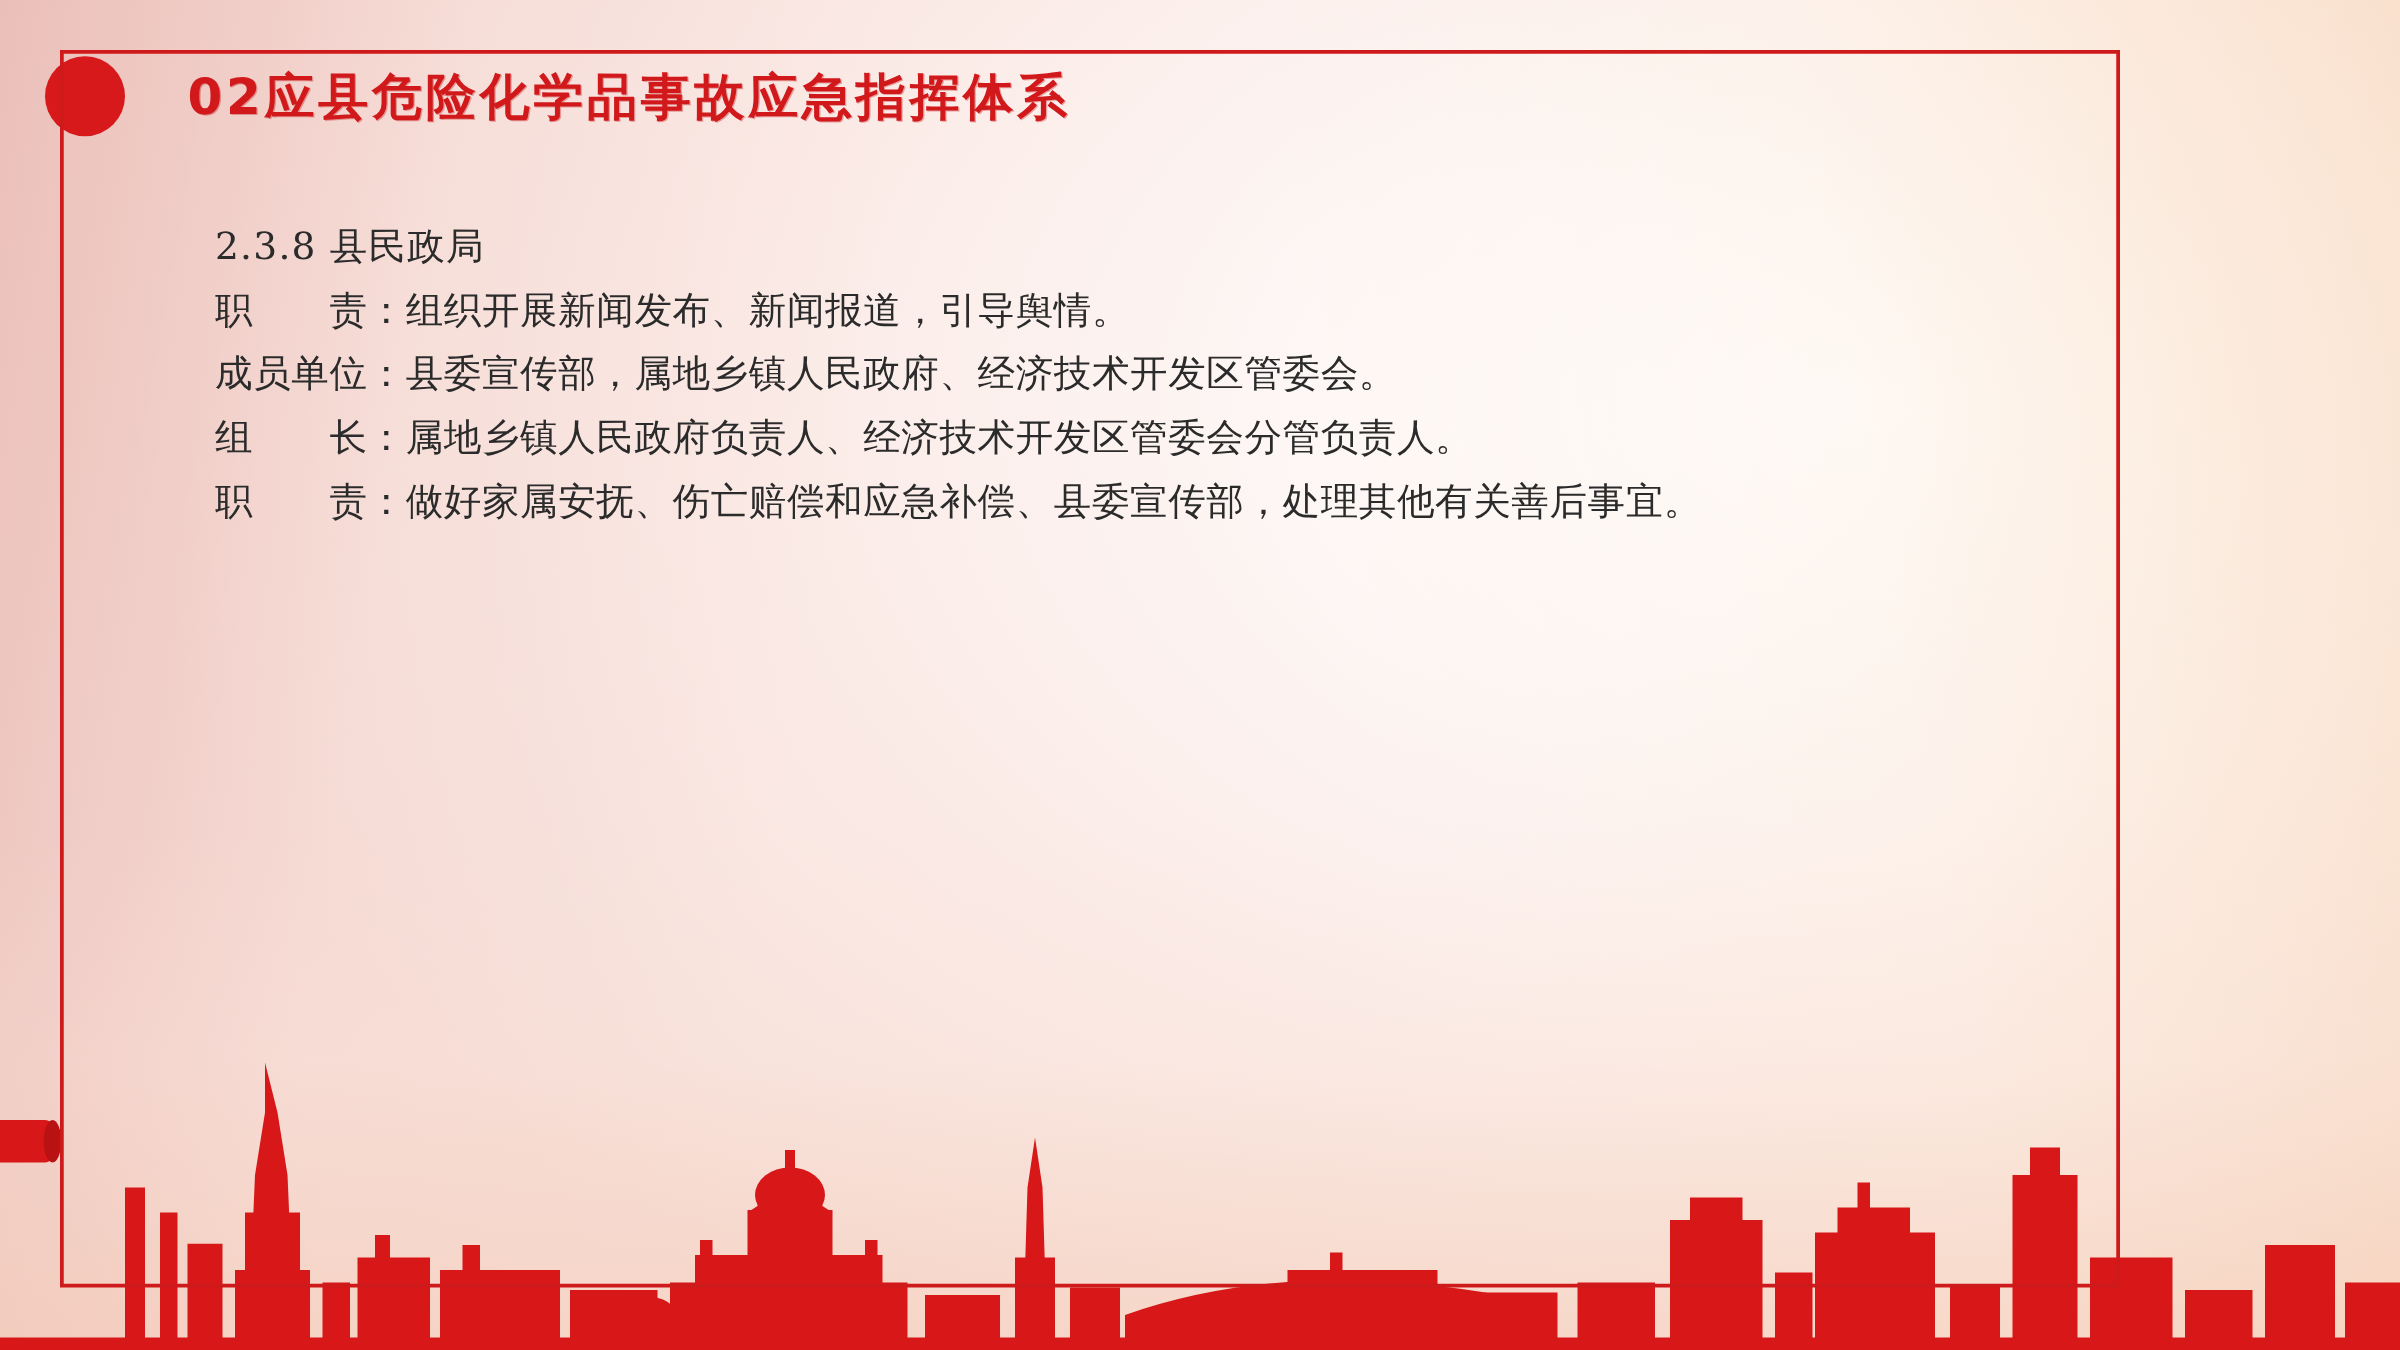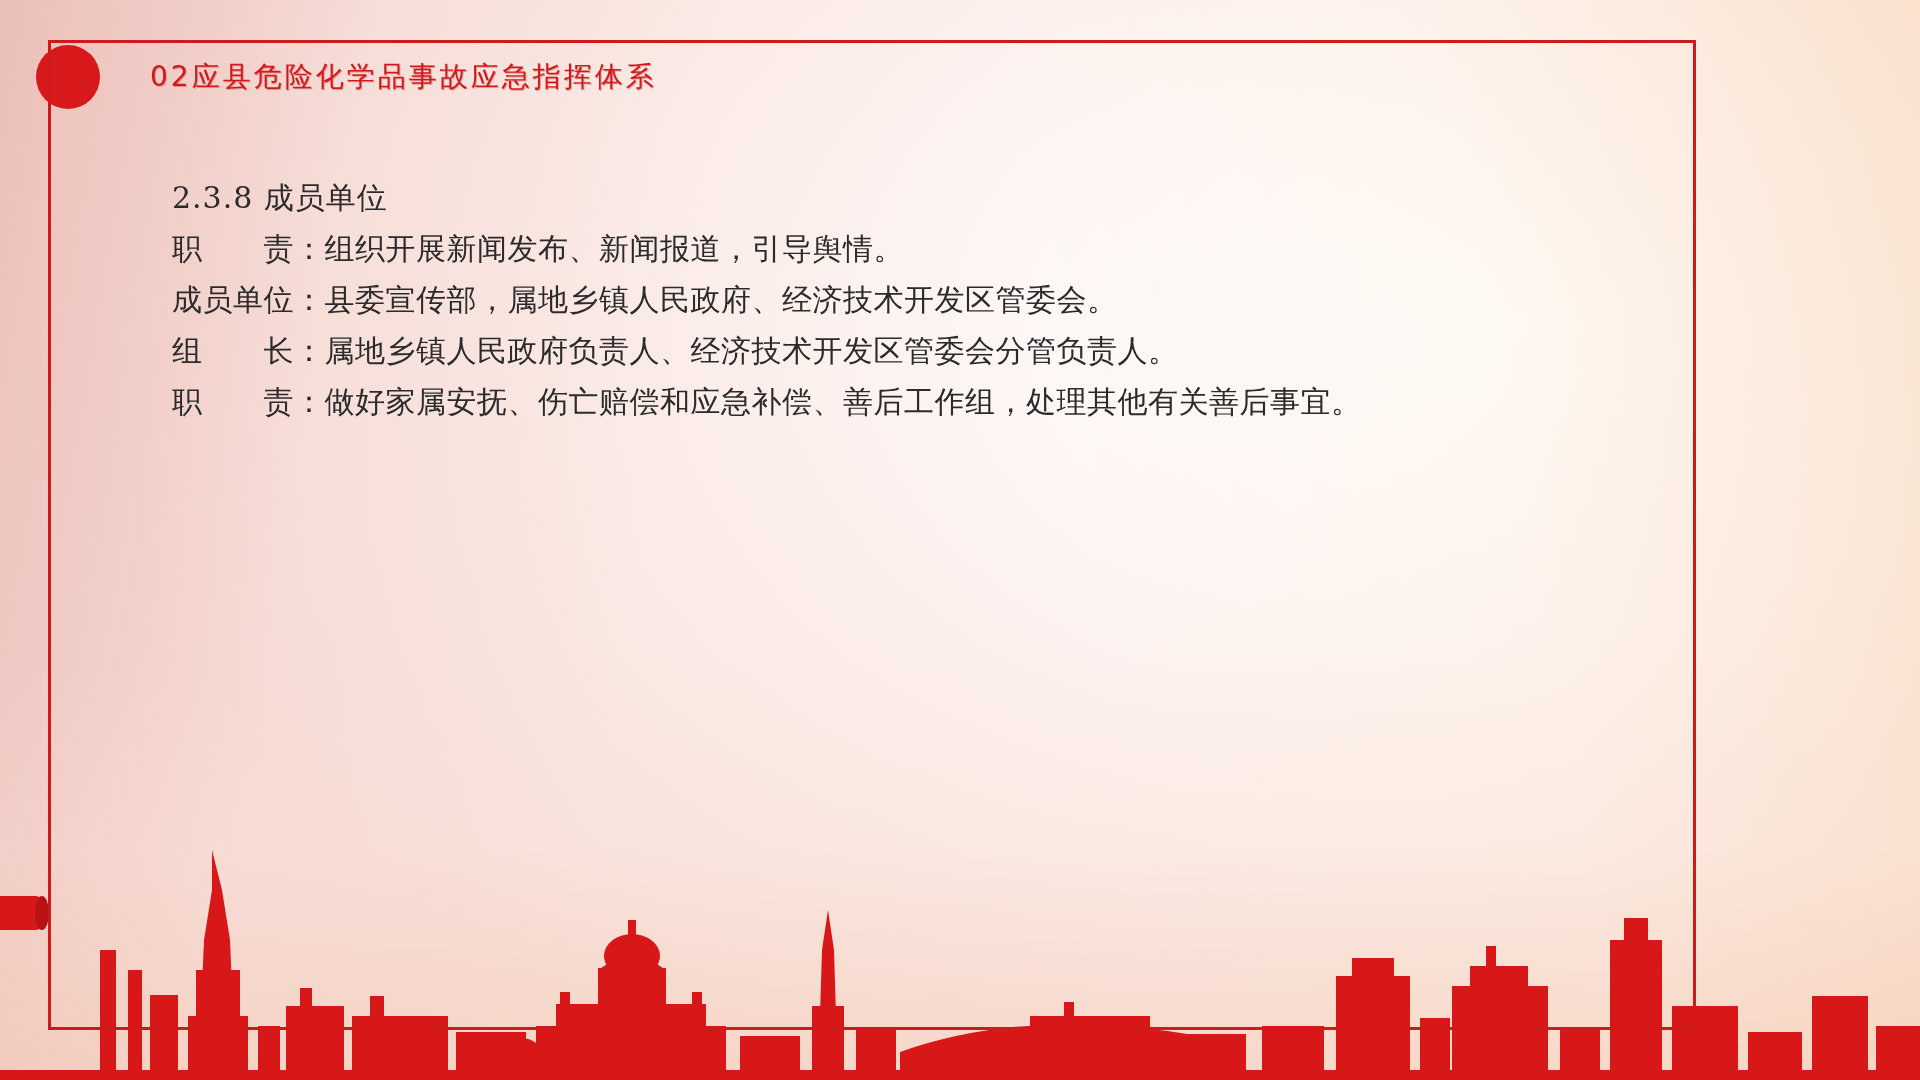--- a/index.html
+++ b/index.html
@@ -76,22 +76,22 @@
   }
   .header-dot {
     width:64px; height:64px;
     border-radius:50%;
     background:#d7191b;
     flex:0 0 auto;
   }
   .header-title {
     margin-left:50px;
     font-family:"DejaVu Sans", "Liberation Sans", sans-serif;
-    font-size:28px;
-    font-weight:normal;
+    font-size:40px;
+    font-weight:bold;
     color:#d1191b;
     letter-spacing:3px;
     white-space:nowrap;
     text-shadow:1px 1px 0 rgba(190,20,22,0.35);
   }
 
   
   .body-text {
     position:absolute;
     left:172px; top:172px;
@@ -180,18 +180,18 @@
 <div class="left-pipe"></div>
 
 <div class="frame"></div>
 
 <div class="header">
   <div class="header-dot"></div>
   <div class="header-title">02应县危险化学品事故应急指挥体系</div>
 </div>
 
 <div class="body-text">
-  <div class="line heading">2.3.8 成员单位</div>
+  <div class="line heading">2.3.8 县民政局</div>
   <div class="line">职　　责：组织开展新闻发布、新闻报道，引导舆情。</div>
   <div class="line">成员单位：县委宣传部，属地乡镇人民政府、经济技术开发区管委会。</div>
   <div class="line">组　　长：属地乡镇人民政府负责人、经济技术开发区管委会分管负责人。</div>
-  <div class="line">职　　责：做好家属安抚、伤亡赔偿和应急补偿、善后工作组，处理其他有关善后事宜。</div>
+  <div class="line">职　　责：做好家属安抚、伤亡赔偿和应急补偿、县委宣传部，处理其他有关善后事宜。</div>
 </div>
 
 </body></html>

